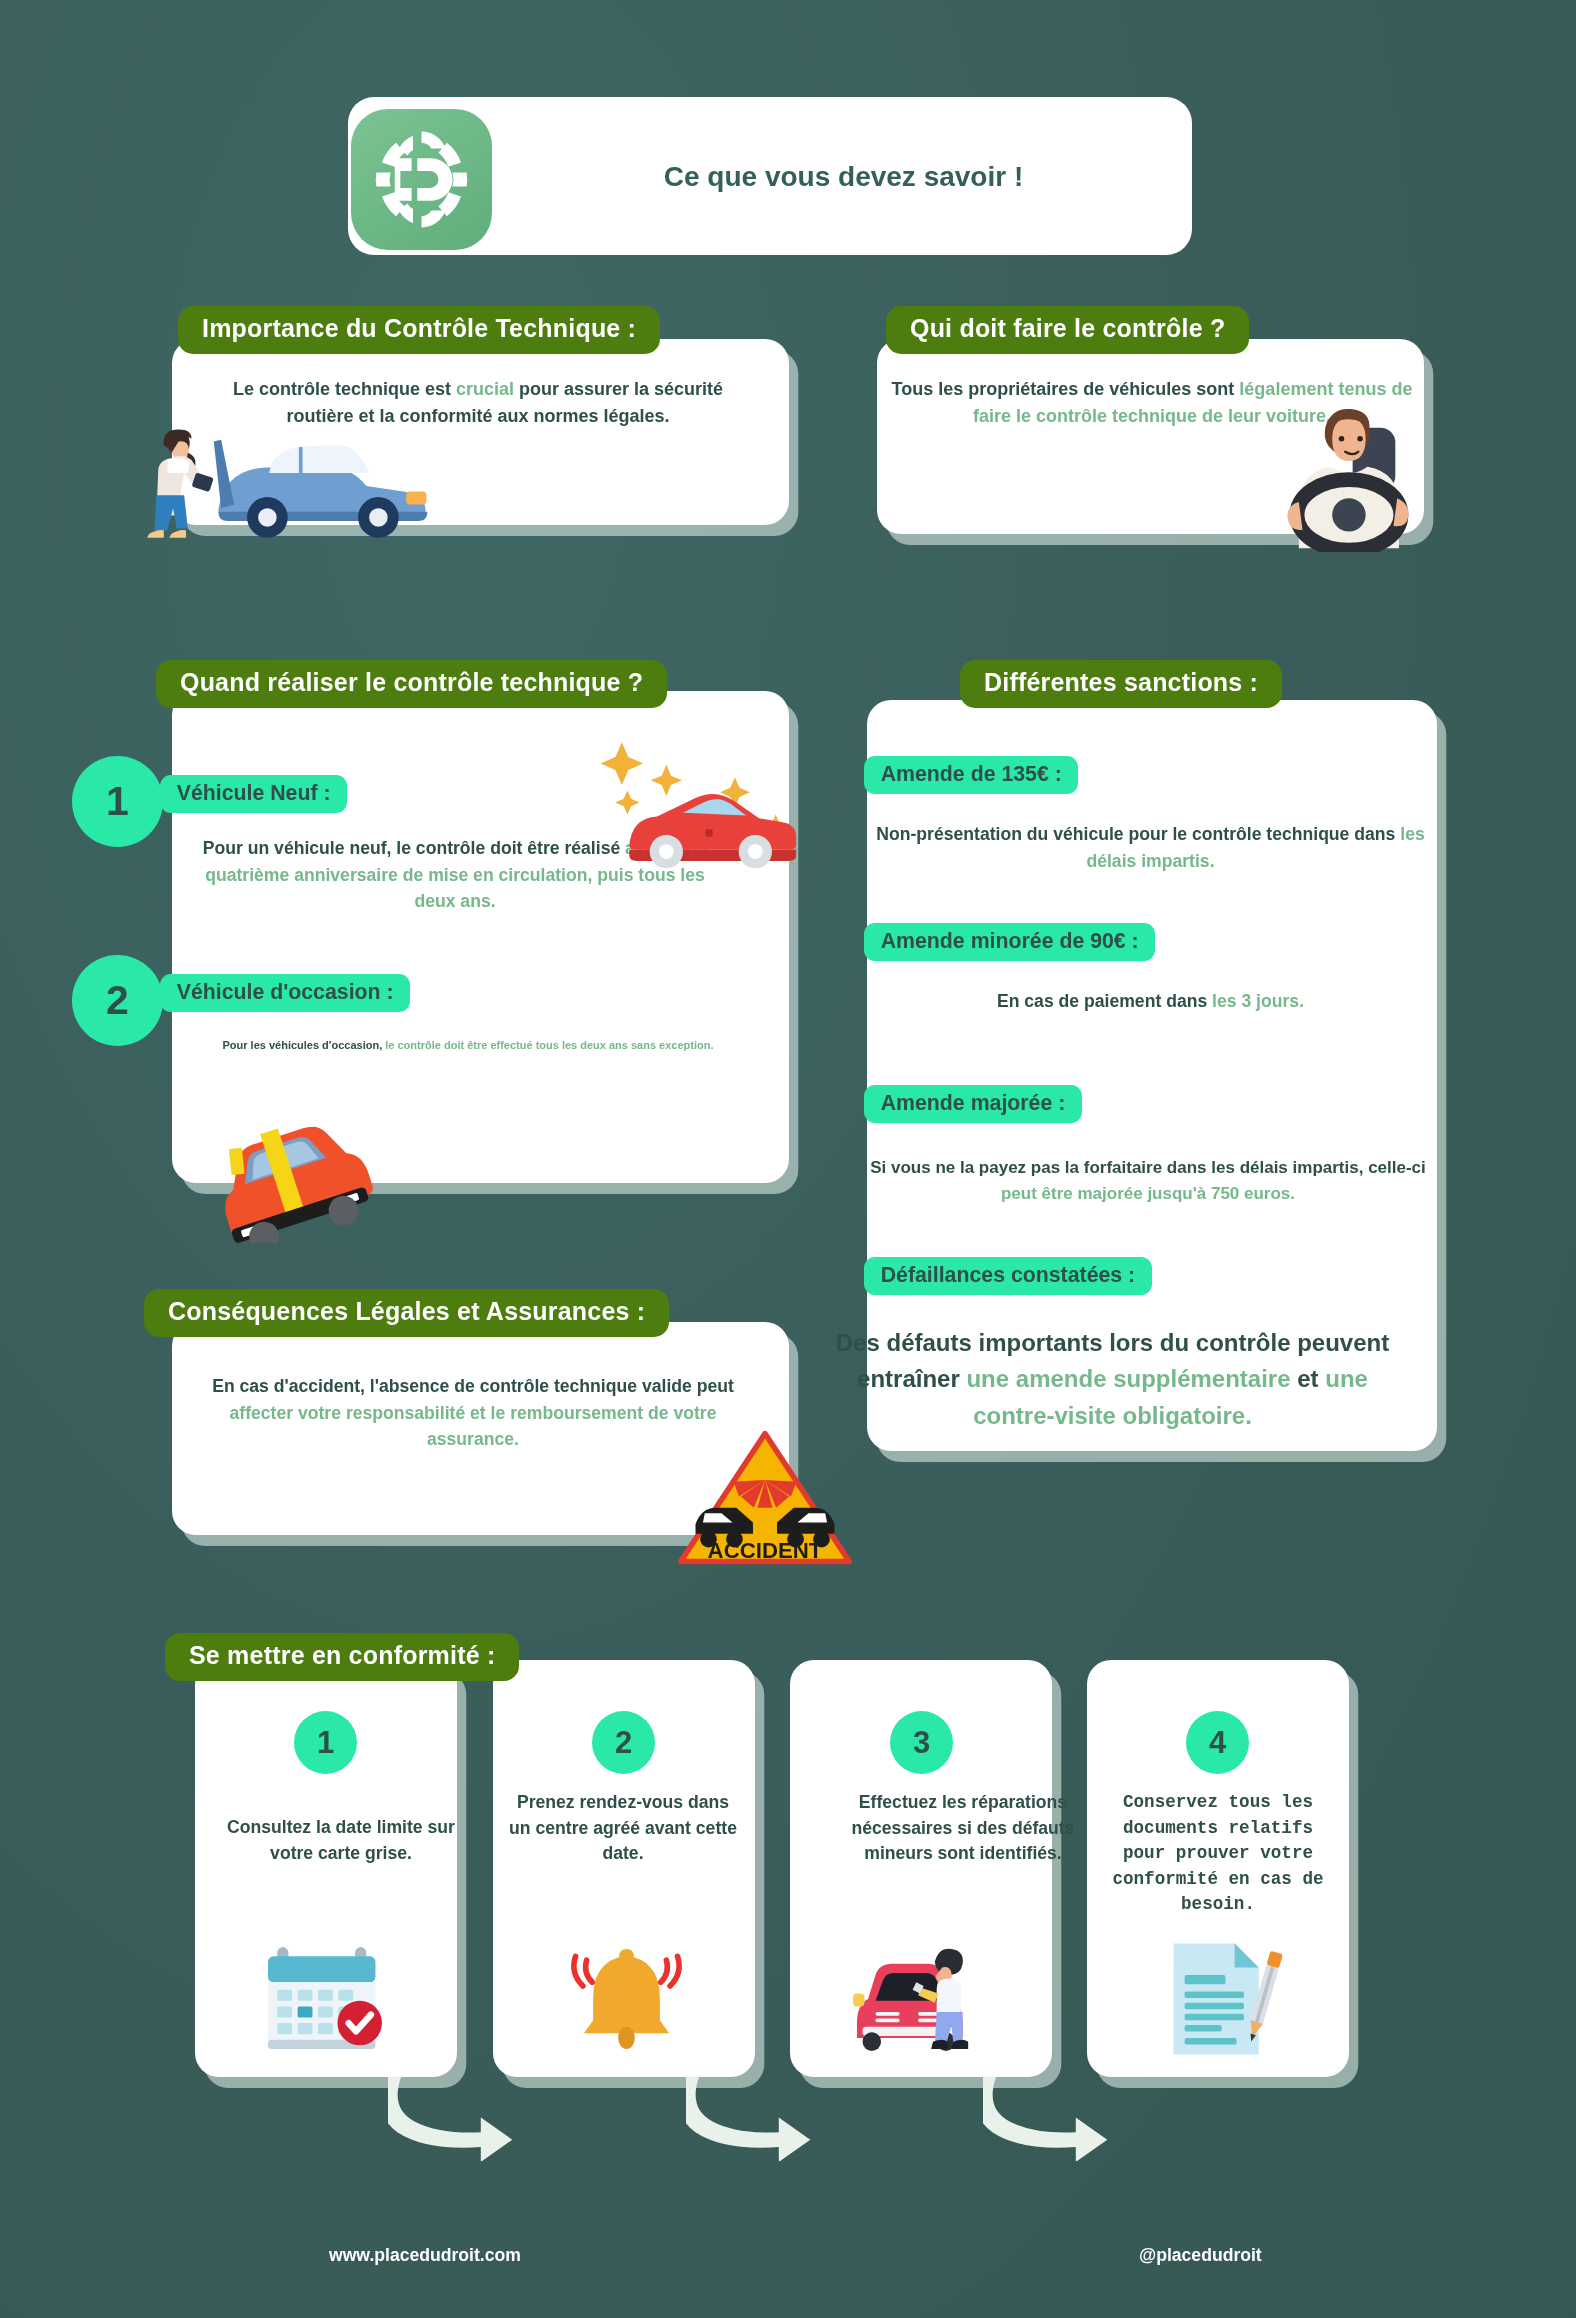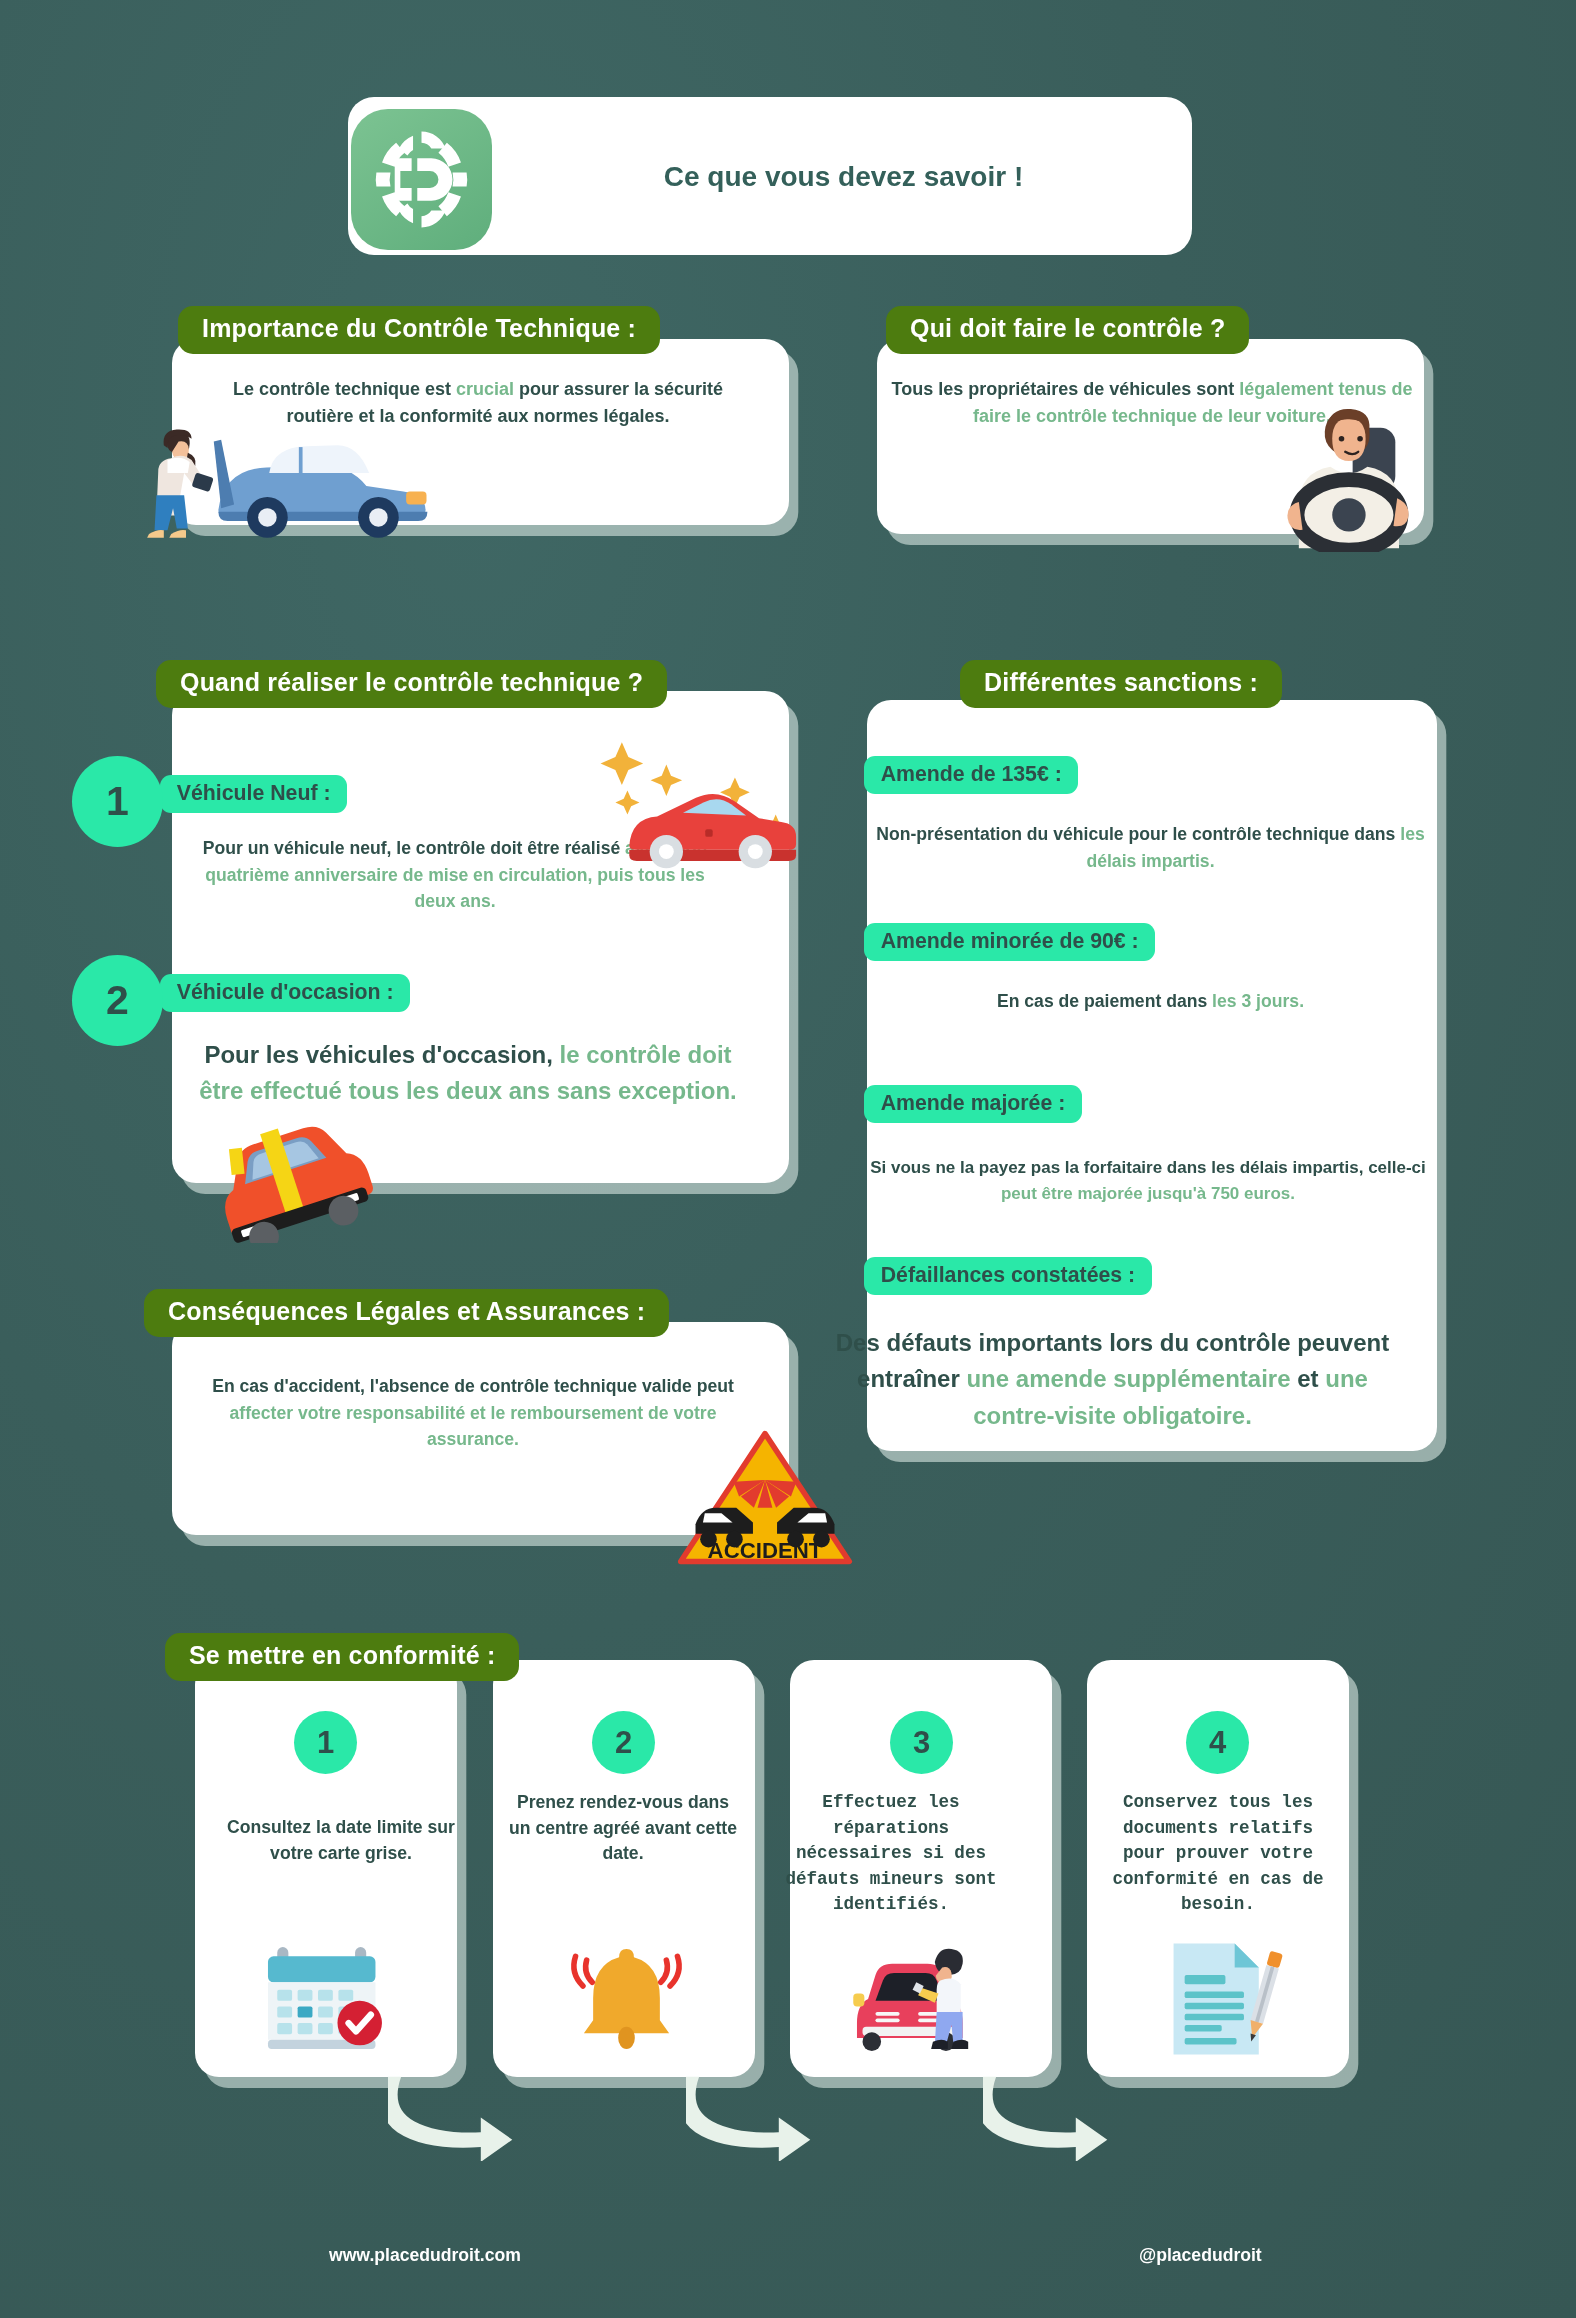--- a/index.html
+++ b/index.html
@@ -86,21 +86,21 @@
   #txt-qui { left: 883px; top: 376px; width: 538px; font-size: 18px; }
 
   
   #card-quand { left: 172px; top: 691px; width: 617px; height: 492px; }
   #pill-quand { left: 156px; top: 660px; font-size: 25px; }
   #n1 { left: 72px; top: 756px; width: 91px; height: 91px; font-size: 41px; }
   #mint-neuf { left: 160px; top: 775px; font-size: 21.3px; }
   #txt-neuf { left: 186px; top: 835px; width: 538px; font-size: 17.6px; }
   #n2 { left: 72px; top: 955px; width: 91px; height: 91px; font-size: 41px; }
   #mint-occ { left: 160px; top: 974px; font-size: 21.3px; }
-  #txt-occ { left: 199px; top: 1037px; width: 538px; font-size: 24px; }
+  #txt-occ { left: 199px; top: 1037px; width: 538px; font-size: 11px; }
 
   
   #card-sanctions { left: 867px; top: 700px; width: 570px; height: 751px; }
   #pill-sanctions { left: 960px; top: 660px; font-size: 25px; }
   .s-head { font-size: 21.3px; }
   #sh1 { left: 864px; top: 756px; }
   #st1 { left: 872px; top: 821px; width: 557px; font-size: 17.6px; }
   #sh2 { left: 864px; top: 923px; }
   #st2 { left: 872px; top: 988px; width: 557px; font-size: 17.6px; }
   #sh3 { left: 864px; top: 1085px; }
@@ -123,21 +123,21 @@
   #step1 { left: 195px; }
   #step2 { left: 493px; }
   #step3 { left: 790px; }
   #step4 { left: 1087px; }
   .step-num { position: absolute; top: 1711px; width: 63px; height: 63px; font-size: 31px; }
   #sn1 { left: 294px; } #sn2 { left: 592px; } #sn3 { left: 890px; } #sn4 { left: 1186px; }
   .step-txt {
     position: absolute; top: 1790px; width: 228px; text-align: center;
     color: #2f4f4a; font-weight: bold; font-size: 17.6px; line-height: 1.45;
   }
-  #stx1 { left: 227px; margin-top: 25px; } #stx2 { left: 509px; } #stx3 { left: 777px; font-family: Liberation Mono, monospace; } #stx4 { left: 1104px; font-family: Liberation Mono, monospace; }
+  #stx1 { left: 227px; margin-top: 25px; } #stx2 { left: 509px; } #stx3 { left: 849px; } #stx4 { left: 1104px; font-family: Liberation Mono, monospace; }
   .step-ico { position: absolute; top: 1934px; width: 139px; height: 130px; }
   #si1 { left: 255px; } #si2 { left: 557px; } #si3 { left: 844px; } #si4 { left: 1155px; }
   .arrow { position: absolute; top: 2073px; width: 130px; height: 88px; }
   #ar1 { left: 388px; } #ar2 { left: 686px; } #ar3 { left: 983px; }
 
   
   #foot-web { position: absolute; left: 329px; top: 2245px; color:#ffffff; font-size: 17.6px; font-weight: bold; }
   #foot-soc { position: absolute; left: 1104px; top: 2245px; color:#ffffff; font-size: 17.6px; font-weight: bold; margin-left: 35px; }
 
   

